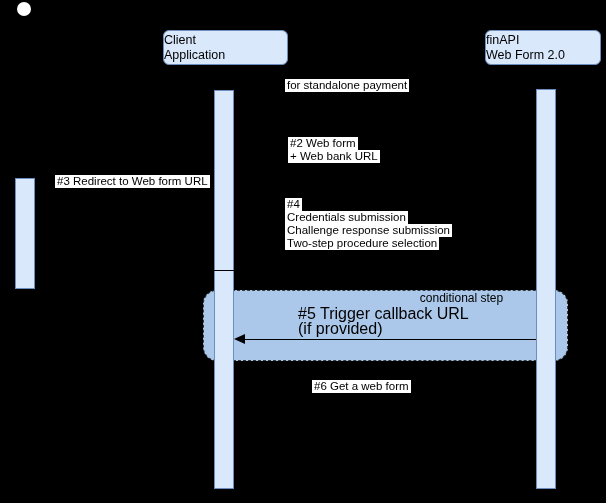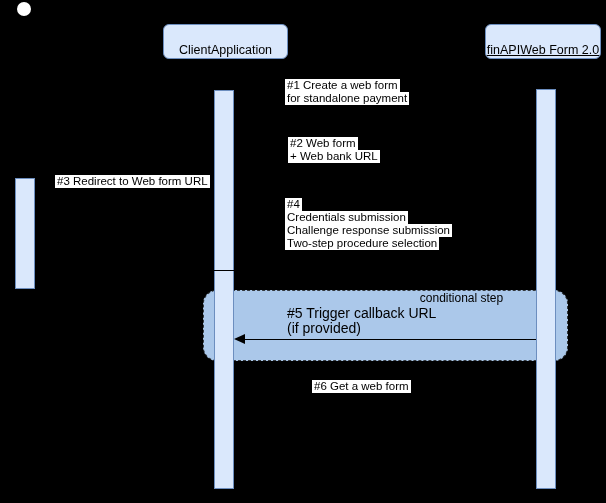--- a/index.html
+++ b/index.html
@@ -5,26 +5,26 @@
   html,body{margin:0;padding:0;background:#000;}
   .canvas{
     position:relative;width:606px;height:503px;background:#000000;overflow:hidden;
     font-family:"Liberation Sans", sans-serif;color:#000;
   }
   .start-circle{
     position:absolute;left:17px;top:2px;width:14px;height:14px;
     background:#ffffff;border-radius:50%;
   }
   .actor-box{
-    position:absolute;top:24px;height:35px;background:#dae8fc;border:1px solid #6c8ebf;
-    border-radius:6px;display:flex;flex-direction:row;align-items:flex-end;justify-content:center;
+    position:absolute;top:30px;height:35px;background:#dae8fc;border:1px solid #6c8ebf;
+    border-radius:6px;display:flex;flex-direction:column;align-items:flex-start;justify-content:center;
     font-size:12.5px;line-height:15px;text-align:center;box-sizing:border-box;
   }
   .actor-client{left:163px;width:125px;}
-  .actor-finapi{left:485px;width:116px;text-decoration:underline;}
+  .actor-finapi{left:485px;width:116px;}
   .bar{
     position:absolute;width:20px;background:#dae8fc;border:1px solid #6c8ebf;
     box-sizing:border-box;z-index:3;
   }
   .bar-user{left:15px;top:178px;height:111px;}
   .bar-client{left:214px;top:90px;height:399px;}
   .bar-finapi{left:536px;top:89px;height:400px;}
   .bar-divider{
     position:absolute;left:214px;top:270px;width:20px;height:0;
     border-top:1px solid #000;z-index:4;
@@ -33,21 +33,21 @@
     position:absolute;left:203px;top:290px;width:365px;height:71px;
     background:#abc8ea;border:1.5px dashed #33383d;border-radius:14px;
     box-sizing:border-box;z-index:2;
   }
   .cond-label{
     position:absolute;left:400px;top:292px;width:123px;text-align:center;
     font-size:12px;line-height:13px;z-index:5;
   }
   .msg{position:absolute;font-size:11.5px;line-height:13px;z-index:6;}
   .msg span{display:block;width:fit-content;background:#ffffff;padding:0 2px;white-space:nowrap;}
-  .msg-plain{position:absolute;font-size:14px;line-height:15px;z-index:5;}
+  .msg-plain{position:absolute;font-size:16px;line-height:15px;z-index:5;margin-left:11px;}
   .msg-plain span{display:block;white-space:nowrap;}
   .msg1{left:285px;top:79px;}
   .msg2{left:288px;top:137px;}
   .msg3{left:55px;top:175px;}
   .msg4{left:285px;top:198px;}
   .msg5{left:287px;top:306px;}
   .msg6{left:284px;top:380px;padding-left:28px;}
   .arrow-line{
     position:absolute;left:242px;top:339px;width:294px;height:0;
     border-top:1.5px solid #000;z-index:5;
@@ -81,21 +81,20 @@
   <div class="bar bar-client"></div>
   <div class="bar-divider"></div>
   <div class="bar bar-finapi"></div>
 
   <div class="cond-label">conditional step</div>
 
   <div class="arrow-line"></div>
   <div class="arrow-head"></div>
 
   <div class="msg msg1">
-    <span>#1 Create a web form</span>
     <span>for standalone payment</span>
   </div>
 
   <div class="msg msg2">
     <span>#2 Web form</span>
     <span>+ Web bank URL</span>
   </div>
 
   <div class="msg msg3">
     <span>#3 Redirect to Web form URL</span>

